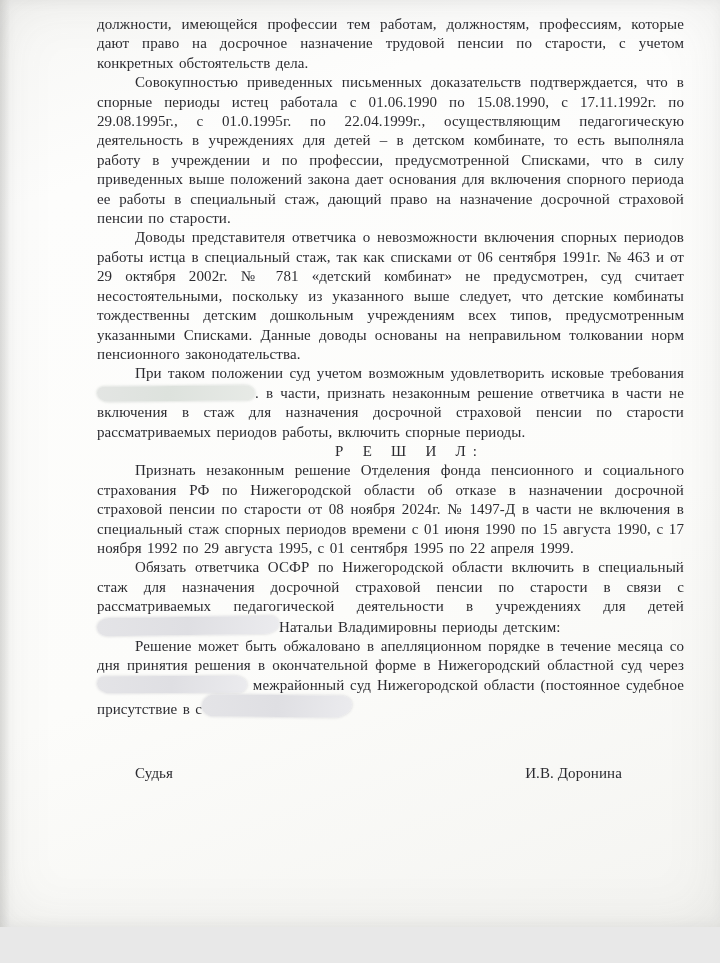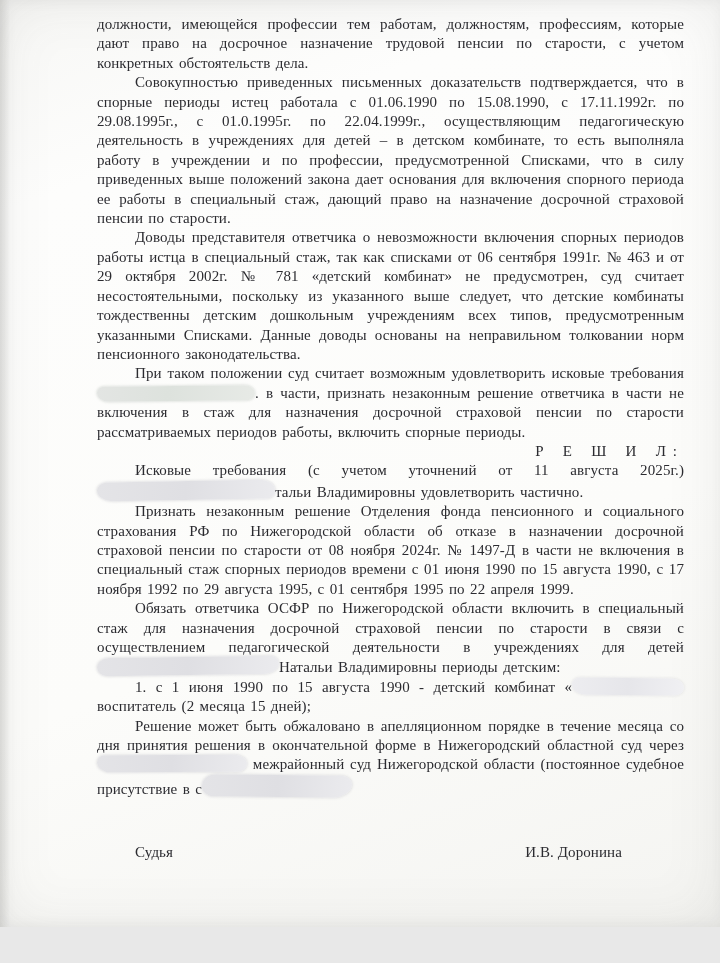--- a/index.html
+++ b/index.html
@@ -22,21 +22,21 @@
     padding:15px 36px 0 97px;
     font-size:15px;
     line-height:19.4px;
     text-align:justify;
     letter-spacing:0.1px;
   }
   p.doc-par{margin:0;text-indent:38px;word-spacing:1.5px;}
   p.doc-par.no-indent{text-indent:0;}
   .decision-heading{
     margin:21px 0 21px 0;
-    text-align:right;
+    text-align:center;
     text-indent:0;
     letter-spacing:7px;
     word-spacing:2px;
   }
   .redact{
     display:inline-block;
     vertical-align:-3px;
     height:15px;
     border-radius:9px 14px 11px 16px / 8px 11px 9px 12px;
     background:linear-gradient(94deg,#e3e5e3 0%,#dde2dd 45%,#e7eae6 100%);
@@ -65,32 +65,30 @@
 
 <div class="page">
   <div class="text-col">
 
     <p class="doc-par no-indent">должности, имеющейся профессии тем работам, должностям, профессиям, которые дают право на досрочное назначение трудовой пенсии по старости, с учетом конкретных обстоятельств дела.</p>
 
     <p class="doc-par">Совокупностью приведенных письменных доказательств подтверждается, что в спорные периоды истец работала с 01.06.1990 по 15.08.1990, с 17.11.1992г. по 29.08.1995г., с 01.0.1995г. по 22.04.1999г., осуществляющим педагогическую деятельность в учреждениях для детей – в детском комбинате, то есть выполняла работу в учреждении и по профессии, предусмотренной Списками, что в силу приведенных выше положений закона дает основания для включения спорного периода ее работы в специальный стаж, дающий право на назначение досрочной страховой пенсии по старости.</p>
 
     <p class="doc-par">Доводы представителя ответчика о невозможности включения спорных периодов работы истца в специальный стаж, так как списками от 06 сентября 1991г. № 463 и от 29 октября 2002г. № 781 «детский комбинат» не предусмотрен, суд считает несостоятельными, поскольку из указанного выше следует, что детские комбинаты тождественны детским дошкольным учреждениям всех типов, предусмотренным указанными Списками. Данные доводы основаны на неправильном толковании норм пенсионного законодательства.</p>
 
-    <p class="doc-par"><span>При таком положении суд считает возможным удовлетворить исковые требования </span><span class="redact r-claim"></span><span>. в части, признать незаконным решение ответчика в части не включения в стаж для назначения досрочной страховой пенсии по старости рассматриваемых периодов работы, включить спорные периоды.</span></p>
+    <p class="doc-par"><span>При таком положении суд учетом возможным удовлетворить исковые требования </span><span class="redact r-claim"></span><span>. в части, признать незаконным решение ответчика в части не включения в стаж для назначения досрочной страховой пенсии по старости рассматриваемых периодов работы, включить спорные периоды.</span></p>
 
 
     <p class="doc-par decision-heading">Р Е Ш И Л:</p>
 
-    <p class="doc-par"><span>Исковые требования (с учетом уточнений от 11 августа 2025г.) </span><span class="redact gray r-name1"></span><span>тальи Владимировны удовлетворить частично.</span></p>
 
     <p class="doc-par">Признать незаконным решение Отделения фонда пенсионного и социального страхования РФ по Нижегородской области об отказе в назначении досрочной страховой пенсии по старости от 08 ноября 2024г. № 1497-Д в части не включения в специальный стаж спорных периодов времени с 01 июня 1990 по 15 августа 1990, с 17 ноября 1992 по 29 августа 1995, с 01 сентября 1995 по 22 апреля 1999.</p>
 
-    <p class="doc-par"><span>Обязать ответчика ОСФР по Нижегородской области включить в специальный стаж для назначения досрочной страховой пенсии по старости в связи с осуществлением педагогической деятельности в учреждениях для детей </span><span class="redact gray r-name2"></span><span>Натальи Владимировны периоды детским:</span></p>
+    <p class="doc-par"><span>Обязать ответчика ОСФР по Нижегородской области включить в специальный стаж для назначения досрочной страховой пенсии по старости в связи с рассматриваемых педагогической деятельности в учреждениях для детей </span><span class="redact gray r-name2"></span><span>Натальи Владимировны периоды детским:</span></p>
 
-    <p class="doc-par"><span>1. с 1 июня 1990 по 15 августа 1990 - детский комбинат «</span><span class="redact pale r-komb1"></span><span> воспитатель (2 месяца 15 дней);</span></p>
 
 
 
     <p class="doc-par"><span>Решение может быть обжаловано в апелляционном порядке в течение месяца со дня принятия решения в окончательной форме в Нижегородский областной суд через </span><span class="redact gray r-court"></span><span> межрайонный суд Нижегородской области (постоянное судебное присутствие в с</span><span class="redact gray r-place"></span></p>
 
     <div class="signature-row">
       <span>Судья</span>
       <span>И.В. Доронина</span>
     </div>
 

